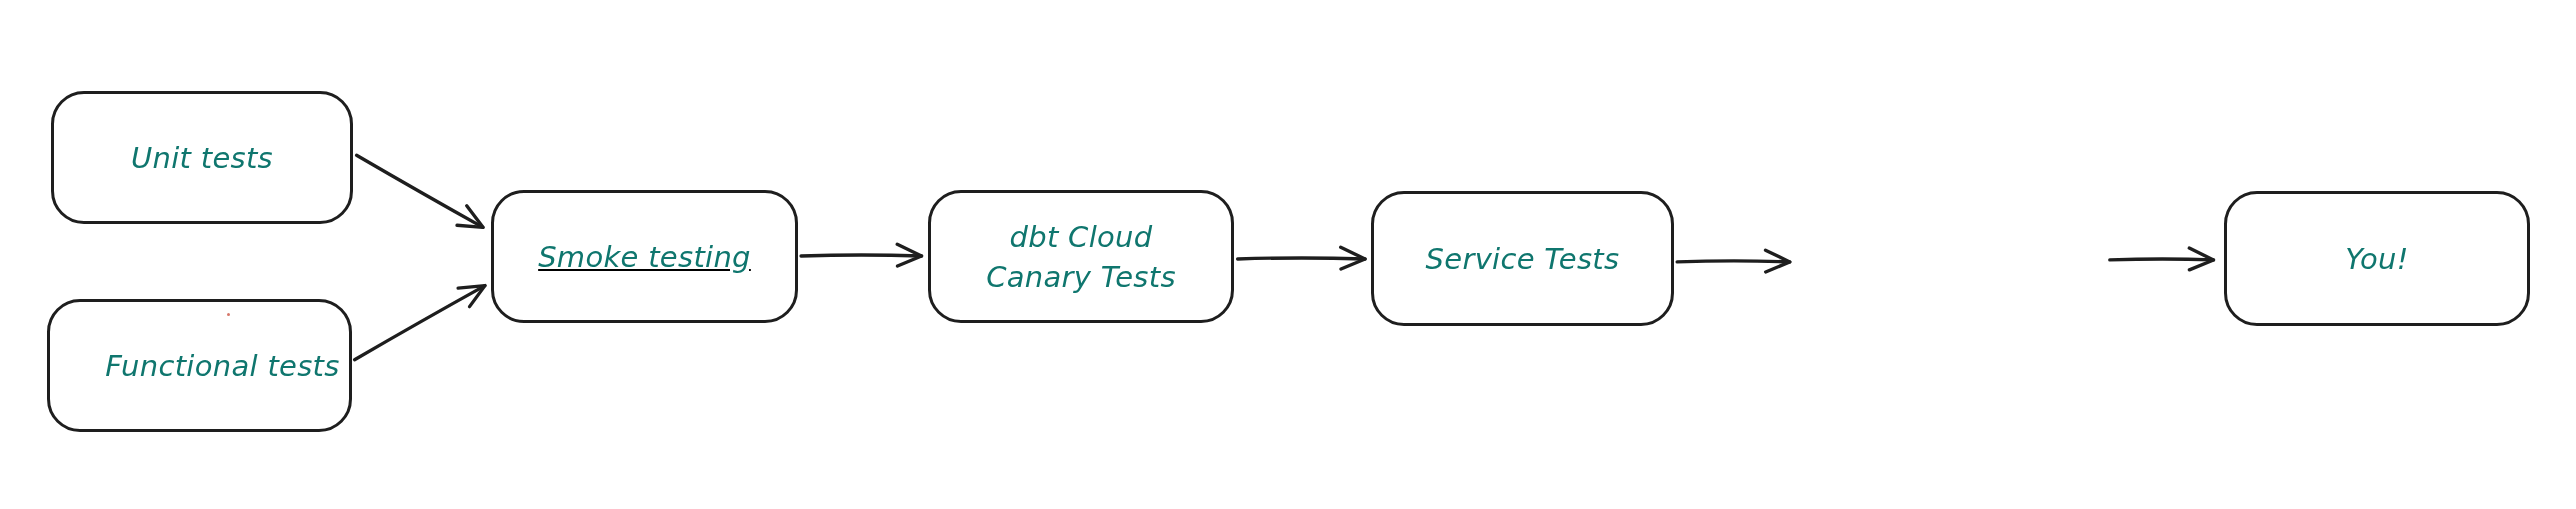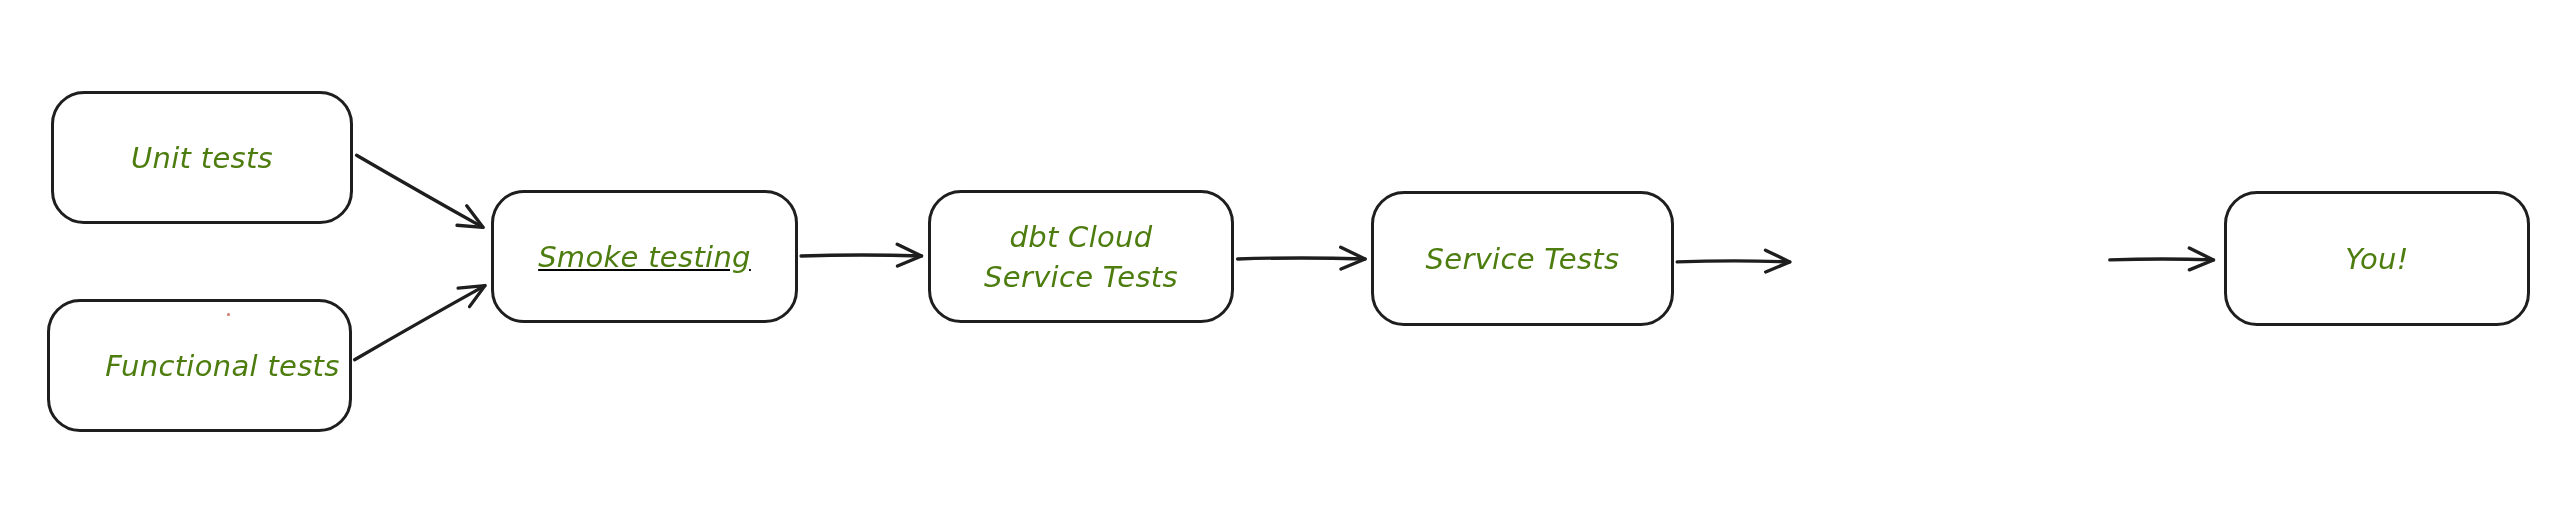--- a/index.html
+++ b/index.html
@@ -38,21 +38,21 @@
     align-items: center;
     justify-content: center;
     text-align: center;
   }
   .node-label {
     font-family: "DejaVu Sans", sans-serif;
     font-style: italic;
     font-size: 29px;
     line-height: 40px;
     letter-spacing: 0.3px;
-    color: #4d7c0f;
+    color: #0f766e;
     white-space: pre-line;
   }
   
   .n-unit       { left:   51px; top:  91px; width: 302px; height: 133px; }
   .n-functional { left:   47px; top: 299px; width: 305px; height: 133px; padding-left: 46px; }
   .n-smoke      { left:  491px; top: 190px; width: 307px; height: 133px; text-decoration: underline; }
   .n-dbt        { left:  928px; top: 190px; width: 306px; height: 133px; }
   .n-canary     { left: 1371px; top: 191px; width: 303px; height: 135px; }
   .n-phased     { left: 1798px; top: 193px; width: 308px; height: 135px; }
   .n-you        { left: 2224px; top: 191px; width: 306px; height: 135px; }
@@ -105,21 +105,21 @@
   <div class="node n-functional">
     <span class="node-label">Functional tests</span>
   </div>
 
   <div class="node n-smoke">
     <span class="node-label">Smoke testing</span>
   </div>
 
   <div class="node n-dbt">
     <span class="node-label">dbt Cloud
-Service Tests</span>
+Canary Tests</span>
   </div>
 
   <div class="node n-canary">
     <span class="node-label">Service Tests</span>
   </div>
 
 
   <div class="node n-you">
     <span class="node-label">You!</span>
   </div>

